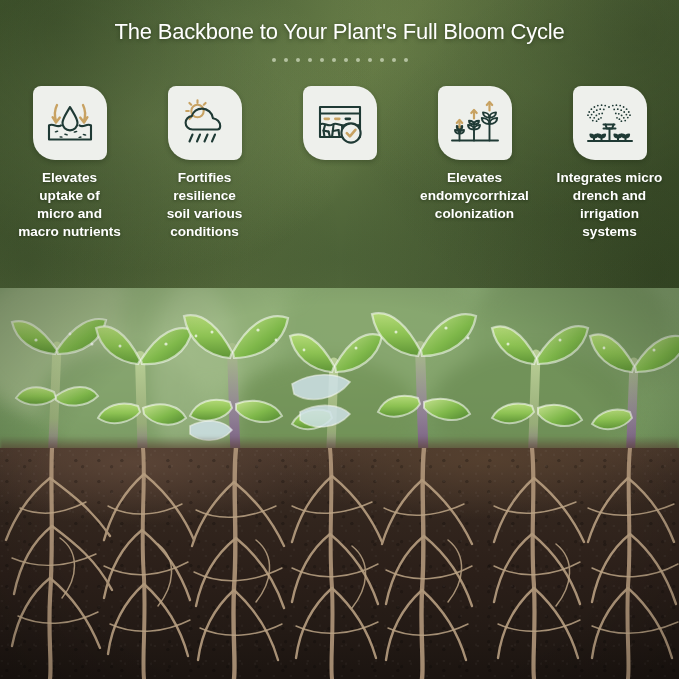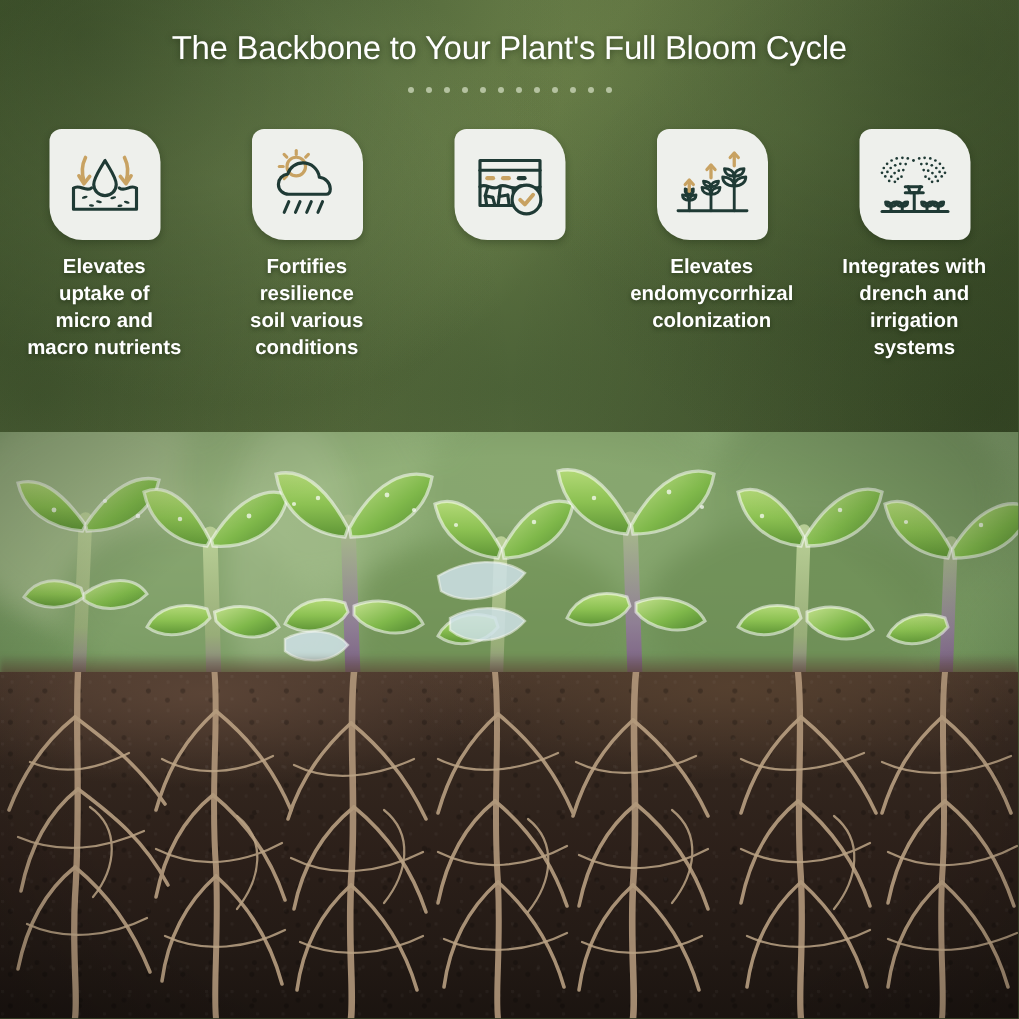--- a/index.html
+++ b/index.html
@@ -346,21 +346,21 @@
             <path d="M20.5 43.5 C22.9 43.5 24.1 42.3 24.1 40.6 C22 40.6 20.5 41.6 20.5 43.5Z"></path>
             <path d="M37 47 L37 42.5"></path>
             <path d="M37 43.5 C34.6 43.5 33.4 42.3 33.4 40.6 C35.5 40.6 37 41.6 37 43.5Z"></path>
             <path d="M37 43.5 C39.4 43.5 40.6 42.3 40.6 40.6 C38.5 40.6 37 41.6 37 43.5Z"></path>
             <path d="M44.5 47 L44.5 42.5"></path>
             <path d="M44.5 43.5 C42.1 43.5 40.9 42.3 40.9 40.6 C43 40.6 44.5 41.6 44.5 43.5Z"></path>
             <path d="M44.5 43.5 C46.9 43.5 48.1 42.3 48.1 40.6 C46 40.6 44.5 41.6 44.5 43.5Z"></path>
           </g>
         </svg>
       </div>
-      <div class="feature-label">Integrates with
+      <div class="feature-label">Integrates micro
 drench and
 irrigation
 systems</div>
     </div>
 
   </div>
 
   <div class="photo">
 
     <div class="bokeh">

